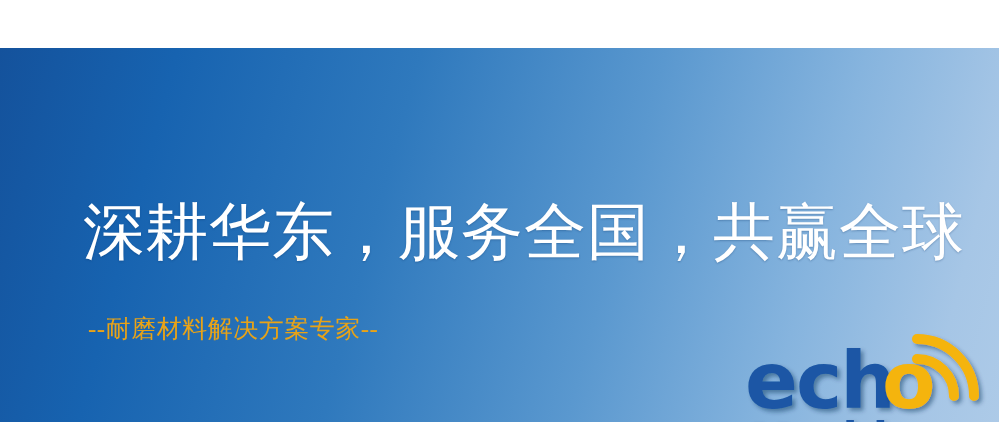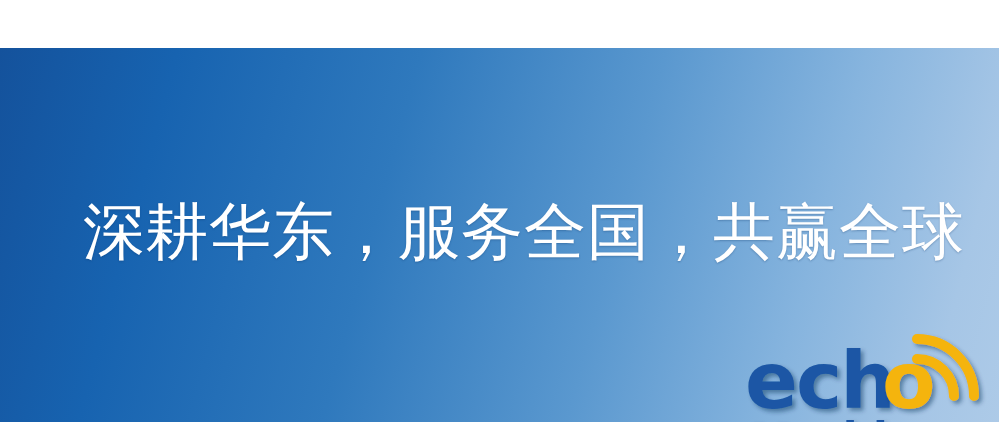--- a/index.html
+++ b/index.html
@@ -90,20 +90,21 @@
     font-size: 22px;
   }
 </style>
 </head>
 <body>
 
 <div id="banner">
 
   <div id="headline">深耕华东，服务全国，共赢全球</div>
 
+  <div id="subtitle">--耐磨材料解决方案专家--</div>
 
   <div id="logo">
     <svg viewBox="0 0 254 130" xmlns="http://www.w3.org/2000/svg">
       <defs>
         <filter id="logoShadow" x="-30%" y="-30%" width="180%" height="180%">
           <feDropShadow dx="3" dy="3" stdDeviation="2.2" flood-color="#0b2d55" flood-opacity="0.45"></feDropShadow>
         </filter>
       </defs>
 
       <g filter="url(#logoShadow)">

